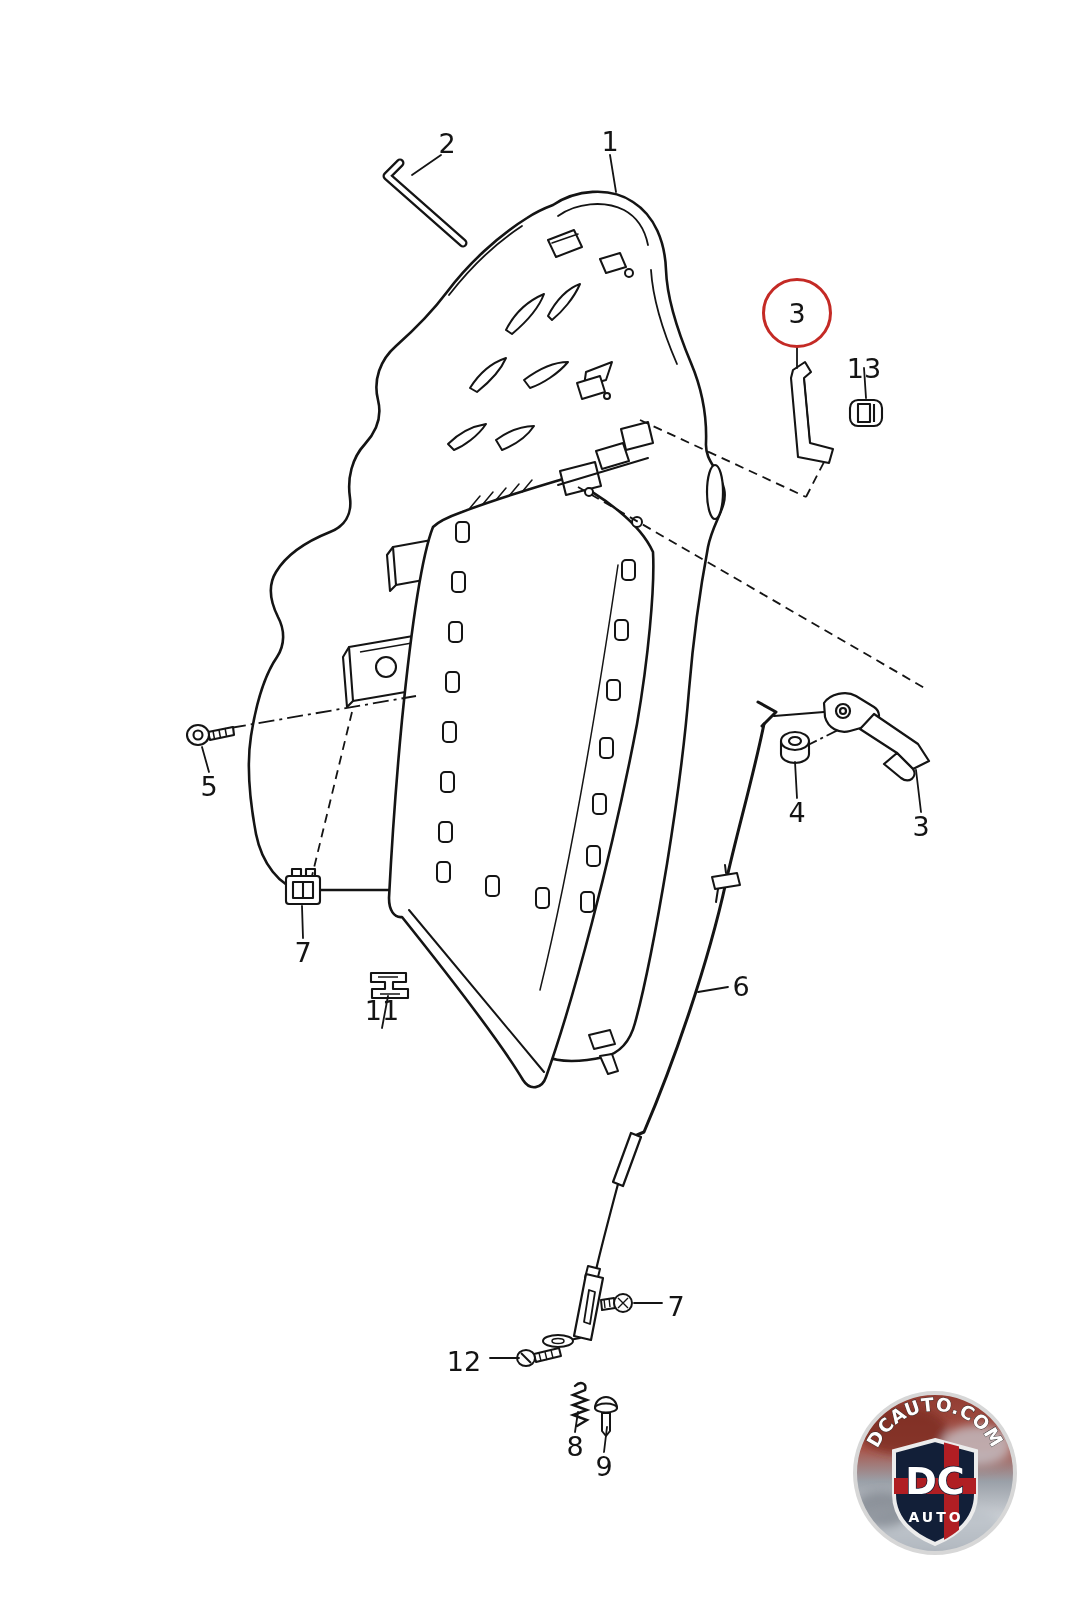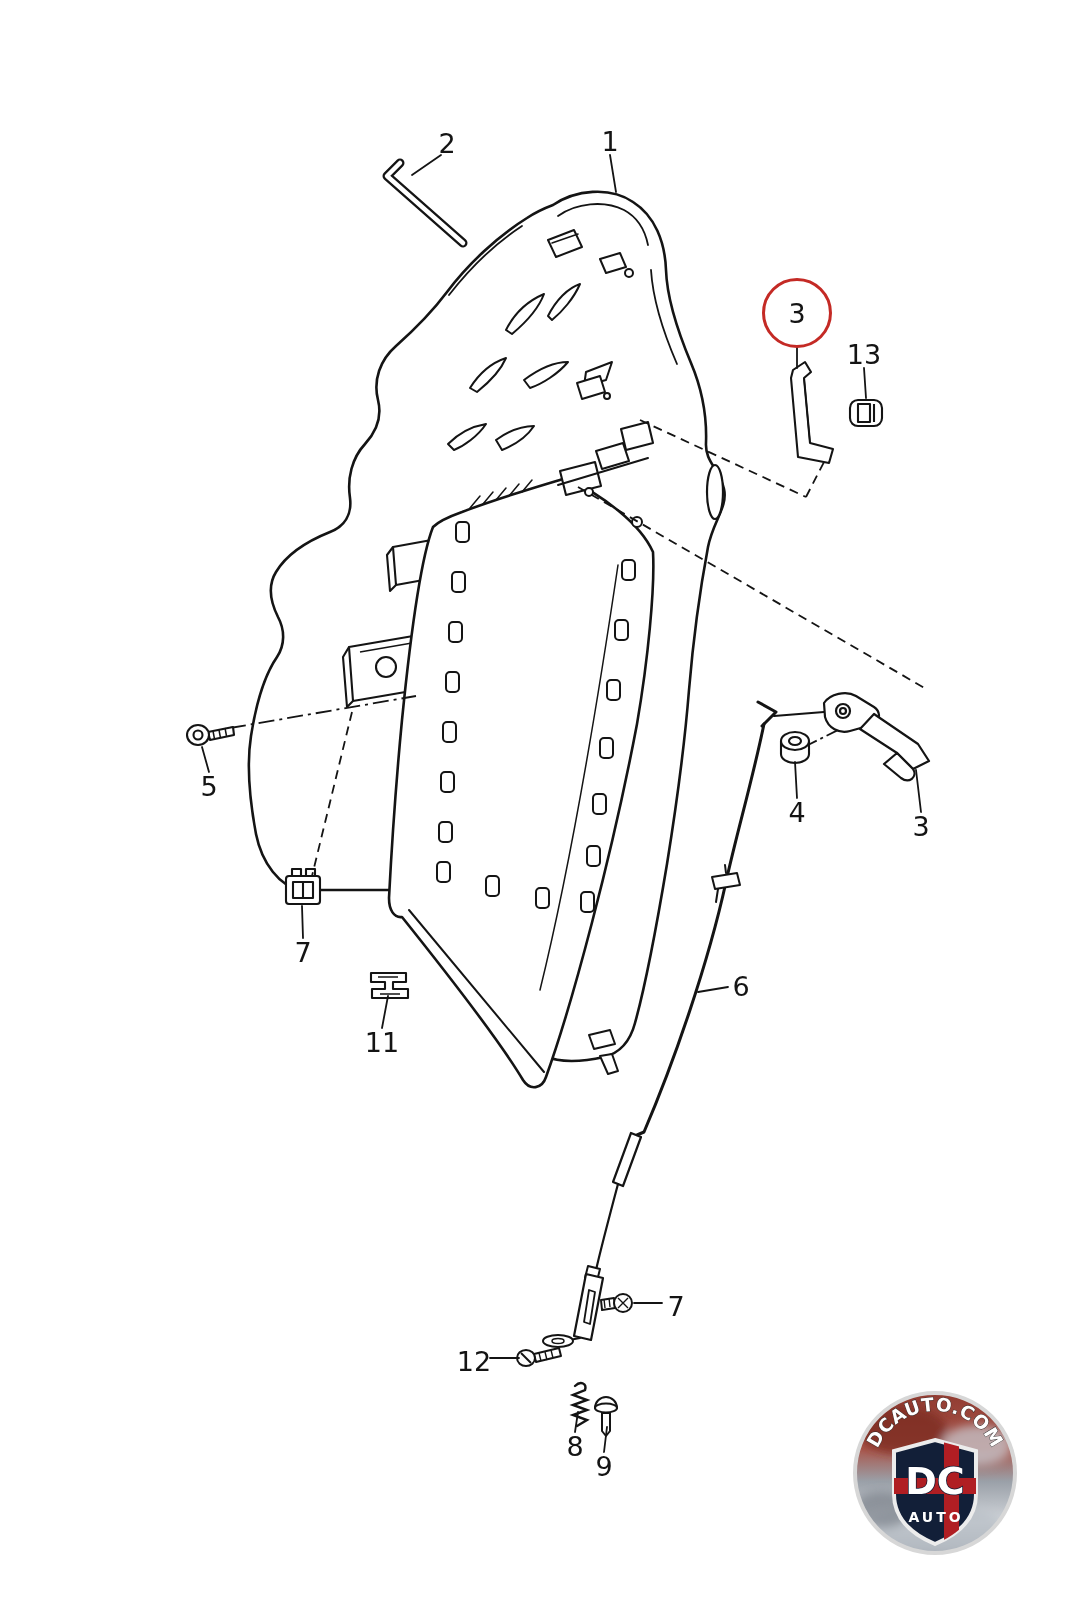--- a/index.html
+++ b/index.html
@@ -281,23 +281,23 @@
   <div class="callout" style="left:610px;top:141px">1</div>
   <div class="callout" style="left:447px;top:143px">2</div>
   <div class="callout" style="left:921px;top:826px">3</div>
   <div class="callout" style="left:797px;top:812px">4</div>
   <div class="callout" style="left:209px;top:786px">5</div>
   <div class="callout" style="left:741px;top:986px">6</div>
   <div class="callout" style="left:676px;top:1306px">7</div>
   <div class="callout" style="left:575px;top:1446px">8</div>
   <div class="callout" style="left:604px;top:1466px">9</div>
   <div class="callout" style="left:303px;top:952px">7</div>
-  <div class="callout" style="left:382px;top:1042px">11</div>
-  <div class="callout" style="left:474px;top:1361px">12</div>
-  <div class="callout" style="left:864px;top:354px">13</div>
+  <div class="callout" style="left:382px;top:1010px">11</div>
+  <div class="callout" style="left:464px;top:1361px">12</div>
+  <div class="callout" style="left:864px;top:368px">13</div>
   <div class="callout" style="left:797px;top:313px">3</div>
 
   <div class="highlight-circle"></div>
 
   <div class="logo-wrap">
     <svg viewBox="0 0 166 166" width="166" height="166" xmlns="http://www.w3.org/2000/svg">
       <defs>
         <clipPath id="logoClip">
             <circle cx="83" cy="83" r="81"></circle>
           </clipPath>

